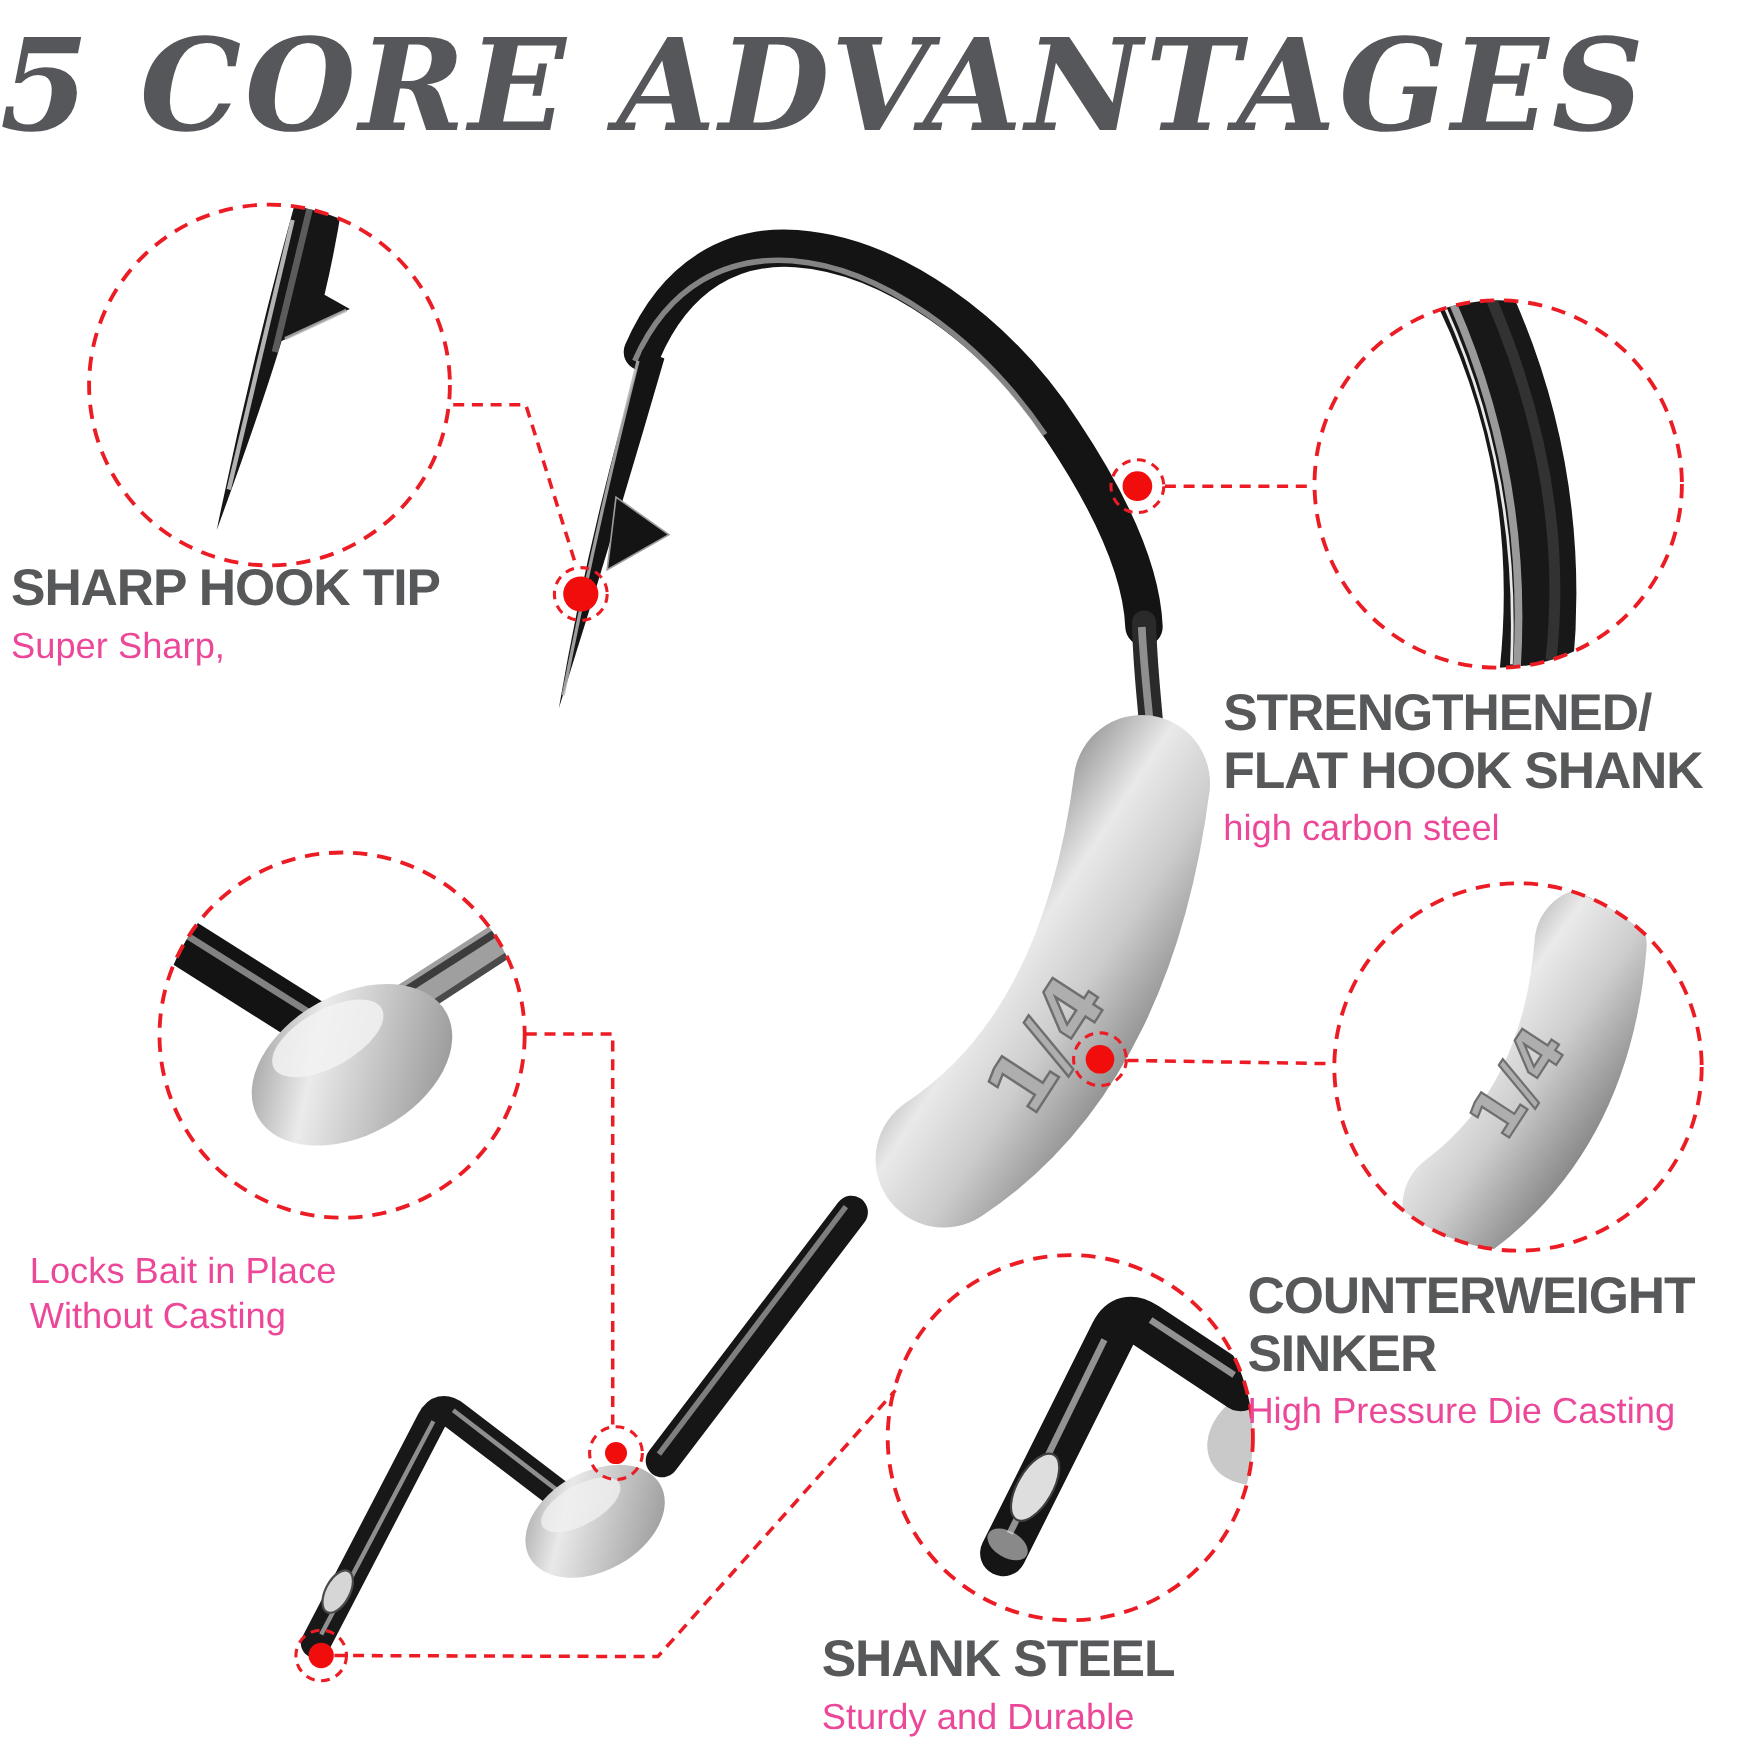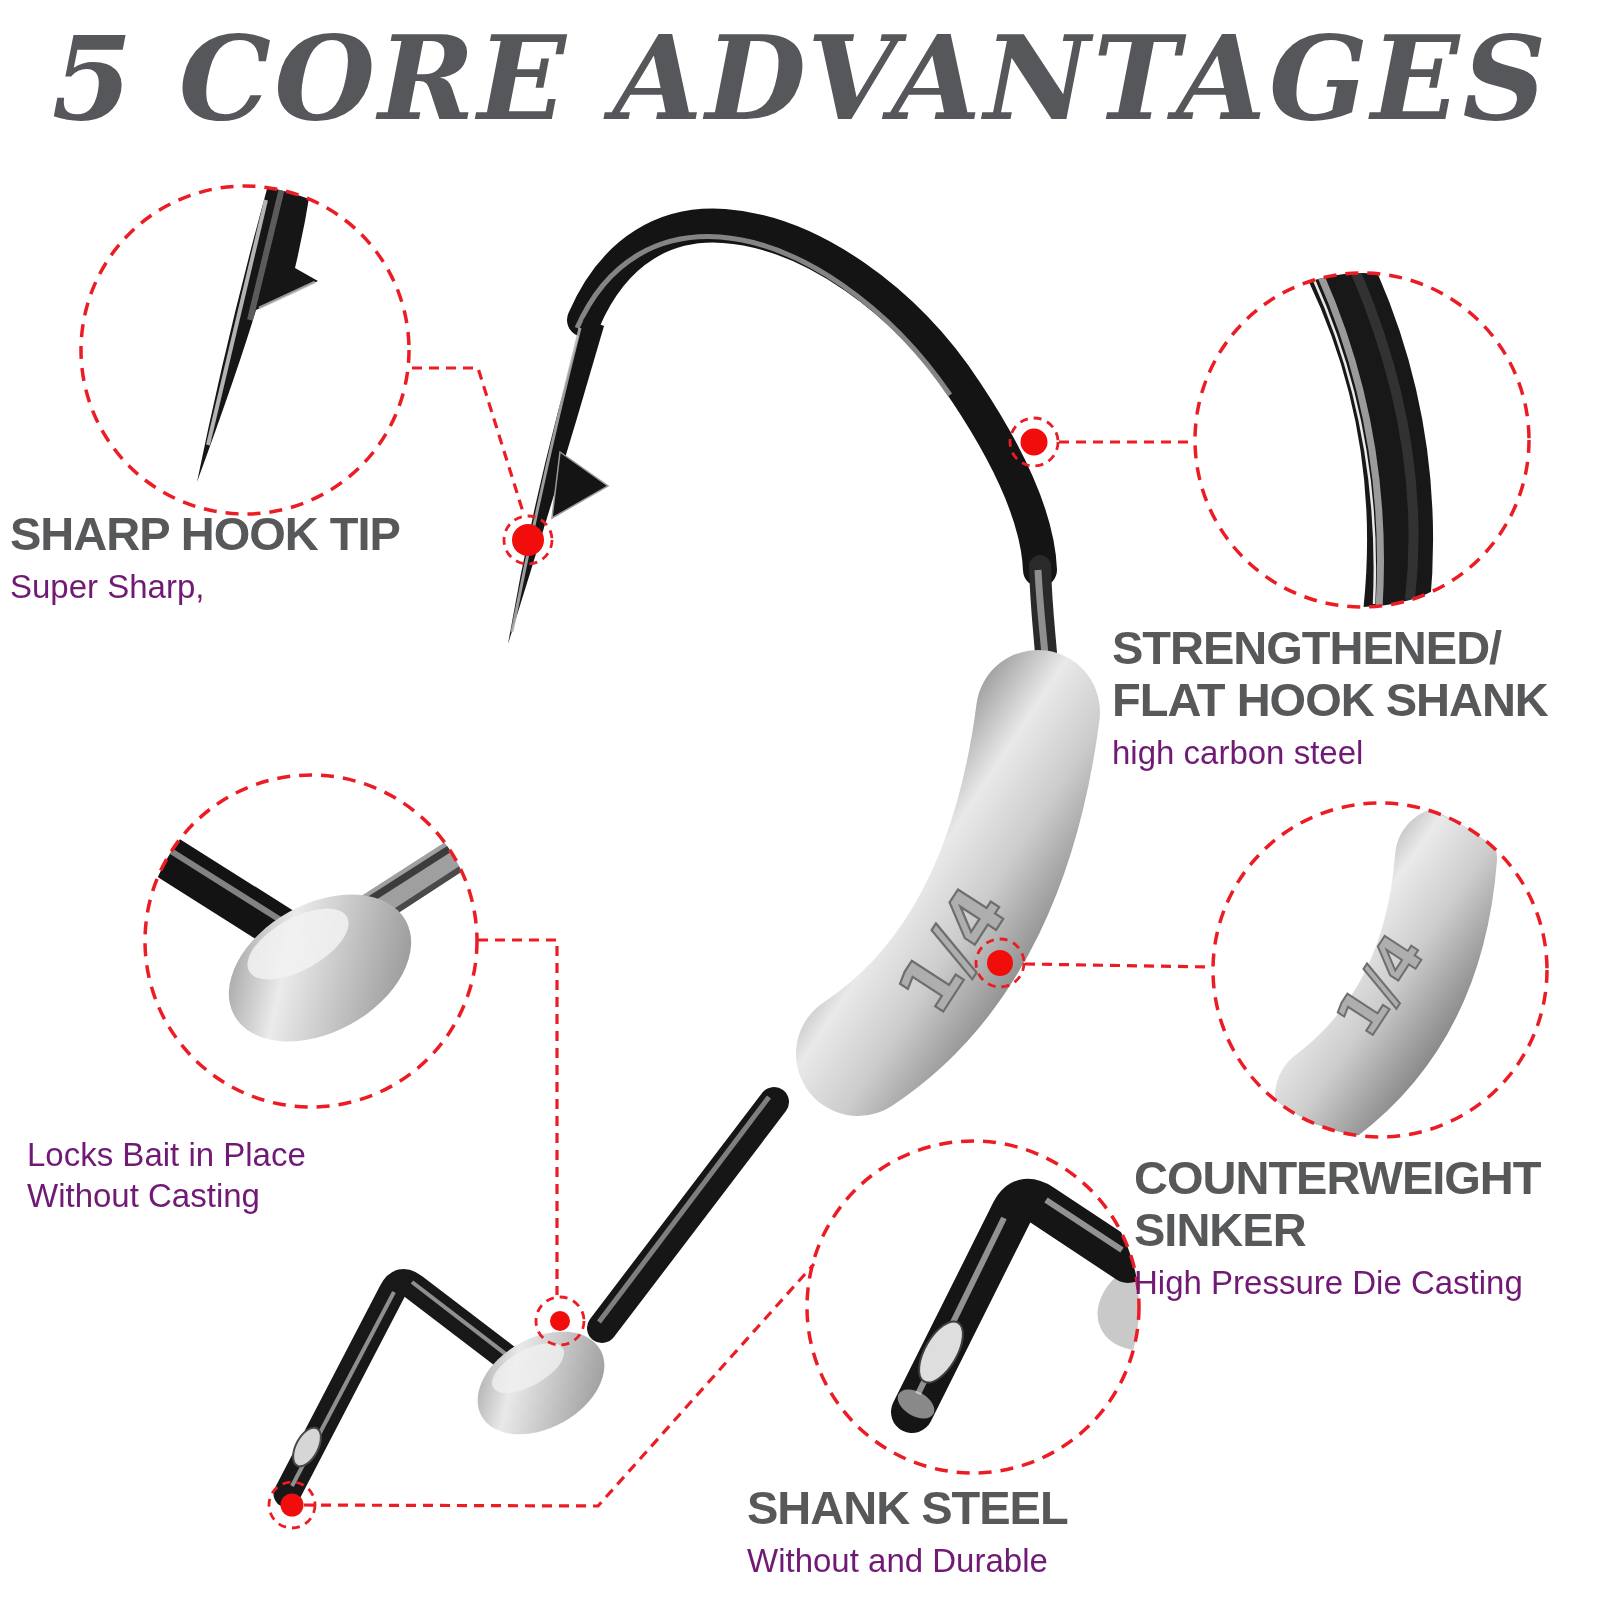--- a/index.html
+++ b/index.html
@@ -1,27 +1,27 @@
 <!DOCTYPE html>
 <html><head>
 <meta charset="utf-8">
 <style>
   html,body{margin:0;padding:0;background:#fff;}
   body{width:1601px;height:1601px;overflow:hidden;}
   .canvas{position:relative;width:1601px;height:1601px;background:#fff;font-family:"Liberation Sans",sans-serif;}
   .page-title{
-    position:absolute;left:0;top:14px;width:1601px;text-align:center;
+    position:absolute;left:0;top:14px;width:1601px;
     font-family:"DejaVu Serif",serif;font-style:italic;font-weight:bold;
     font-size:116px;line-height:128px;letter-spacing:3px;color:#56575a;margin:0;
     white-space:nowrap;
   }
   svg.diagram{position:absolute;left:0;top:0;z-index:1;}
   .feature{position:absolute;text-align:left;z-index:2;}
   .f-heading{font-weight:700;font-size:47px;line-height:52px;letter-spacing:-1px;color:#57585a;}
-  .f-desc{margin-top:6px;font-size:33px;line-height:41px;color:#701a75;}
+  .f-desc{margin-top:6px;font-size:33px;line-height:41px;color:#ec4899;}
 </style>
 </head>
 <body>
 
 <div class="canvas">
 
   <h1 class="page-title">5 CORE ADVANTAGES</h1>
 
   <svg class="diagram" width="1601" height="1601" viewBox="0 0 1601 1601">
     <defs>
@@ -201,17 +201,17 @@
     <div class="f-desc">
       <div>High Pressure Die Casting</div>
     </div>
   </div>
 
   <div class="feature" style="left:747px;top:1482px;width:440px;">
     <div class="f-heading">
       <div>SHANK STEEL</div>
     </div>
     <div class="f-desc">
-      <div>Without and Durable</div>
+      <div>Sturdy and Durable</div>
     </div>
   </div>
 
 </div>
 
 </body></html>

